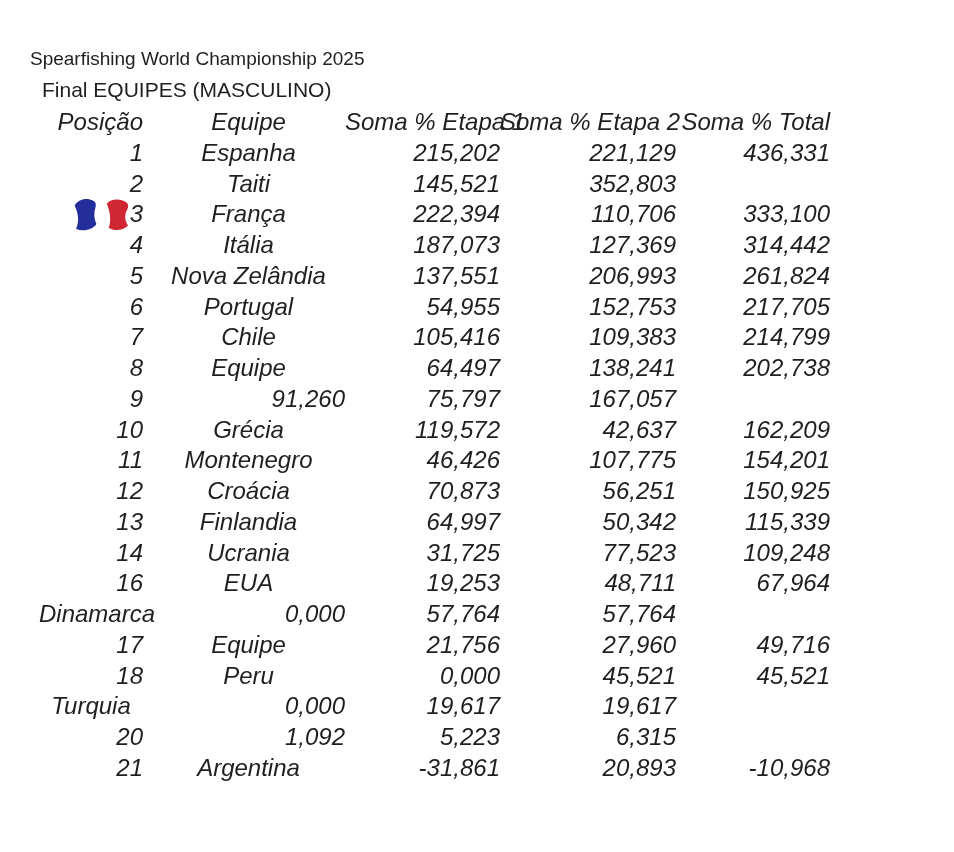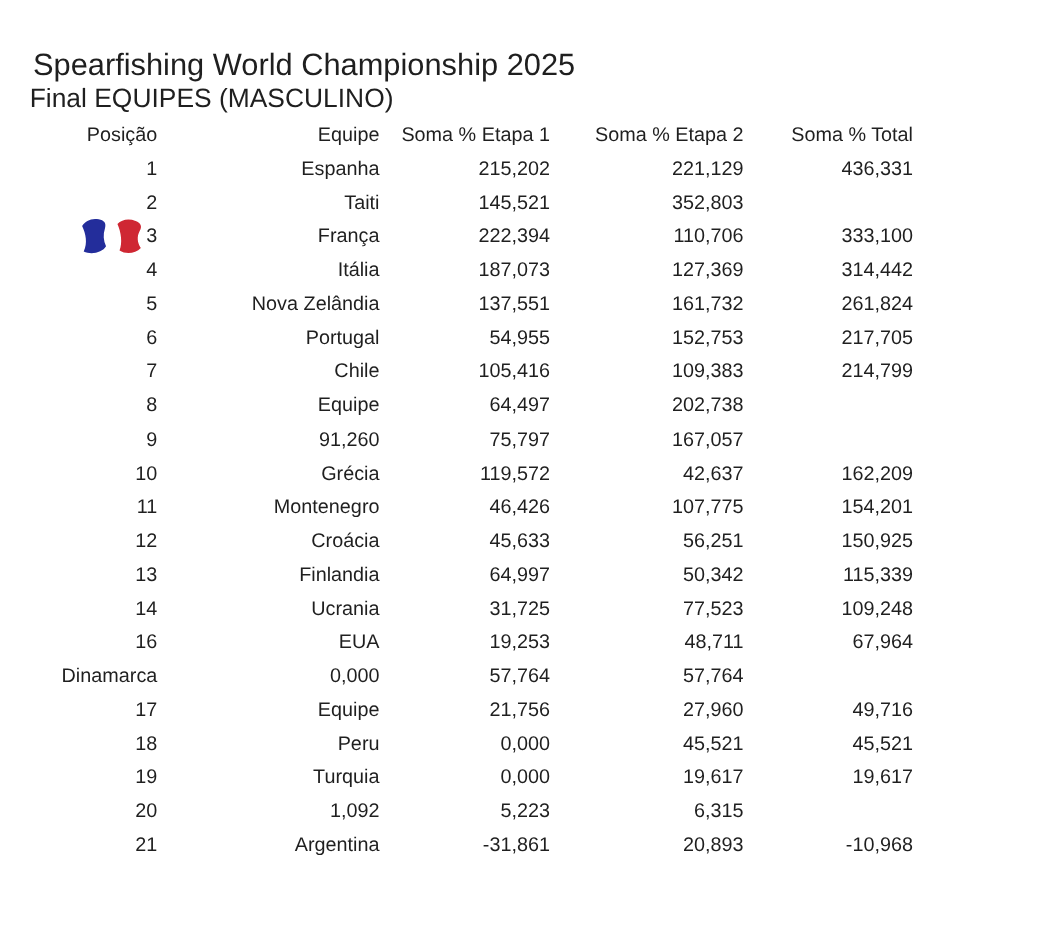--- a/index.html
+++ b/index.html
@@ -12,49 +12,50 @@
     width: 954px;
     height: 852px;
     font-family: "Liberation Sans", sans-serif;
     color: #1f1f1f;
     overflow: hidden;
   }
   .title {
     position: absolute;
     left: 30px;
     top: 46px;
-    font-size: 28px;
+    font-size: 19px;
     line-height: 26px;
     white-space: nowrap;
   }
   .subtitle {
     position: absolute;
-    left: 27px;
+    left: 42px;
     top: 77px;
-    font-size: 24px;
+    font-size: 21px;
     line-height: 26px;
     white-space: nowrap;
   }
   .results-table {
     position: absolute;
     left: 30px;
     top: 107px;
     width: 800px;
   }
   .tr {
     position: relative;
     display: grid;
     grid-template-columns: 113px 202px 155px 176px 154px;
     height: 30.75px;
     line-height: 30.75px;
-    font-size: 18px;
+    font-size: 24px;
     white-space: nowrap;
+    font-style: italic;
   }
   .pos  { text-align: right; }
-  .team { text-align: right; padding-left: 9px; box-sizing: border-box; }
+  .team { text-align: center; padding-left: 9px; box-sizing: border-box; }
   .num  { text-align: right; }
   .flag {
     position: absolute;
     left: 42px;
     top: 50%;
     transform: translateY(-50%);
     width: 62px;
     height: 34px;
   }
 </style>
@@ -108,21 +109,21 @@
     <span class="team">Itália</span>
     <span class="num">187,073</span>
     <span class="num">127,369</span>
     <span class="num">314,442</span>
   </div>
 
   <div class="tr">
     <span class="pos">5</span>
     <span class="team">Nova Zelândia</span>
     <span class="num">137,551</span>
-    <span class="num">161,732</span>
+    <span class="num">206,993</span>
     <span class="num">261,824</span>
   </div>
 
   <div class="tr">
     <span class="pos">6</span>
     <span class="team">Portugal</span>
     <span class="num">54,955</span>
     <span class="num">152,753</span>
     <span class="num">217,705</span>
   </div>
@@ -132,20 +133,21 @@
     <span class="team">Chile</span>
     <span class="num">105,416</span>
     <span class="num">109,383</span>
     <span class="num">214,799</span>
   </div>
 
   <div class="tr">
     <span class="pos">8</span>
     <span class="team">Equipe</span>
     <span class="num">64,497</span>
+    <span class="num">138,241</span>
     <span class="num">202,738</span>
   </div>
 
   <div class="tr">
     <span class="pos">9</span>
     <span class="num">91,260</span>
     <span class="num">75,797</span>
     <span class="num">167,057</span>
   </div>
 
@@ -161,21 +163,21 @@
     <span class="pos">11</span>
     <span class="team">Montenegro</span>
     <span class="num">46,426</span>
     <span class="num">107,775</span>
     <span class="num">154,201</span>
   </div>
 
   <div class="tr">
     <span class="pos">12</span>
     <span class="team">Croácia</span>
-    <span class="num">45,633</span>
+    <span class="num">70,873</span>
     <span class="num">56,251</span>
     <span class="num">150,925</span>
   </div>
 
   <div class="tr">
     <span class="pos">13</span>
     <span class="team">Finlandia</span>
     <span class="num">64,997</span>
     <span class="num">50,342</span>
     <span class="num">115,339</span>
@@ -214,21 +216,20 @@
 
   <div class="tr">
     <span class="pos">18</span>
     <span class="team">Peru</span>
     <span class="num">0,000</span>
     <span class="num">45,521</span>
     <span class="num">45,521</span>
   </div>
 
   <div class="tr">
-    <span class="pos">19</span>
     <span class="team">Turquia</span>
     <span class="num">0,000</span>
     <span class="num">19,617</span>
     <span class="num">19,617</span>
   </div>
 
   <div class="tr">
     <span class="pos">20</span>
     <span class="num">1,092</span>
     <span class="num">5,223</span>

